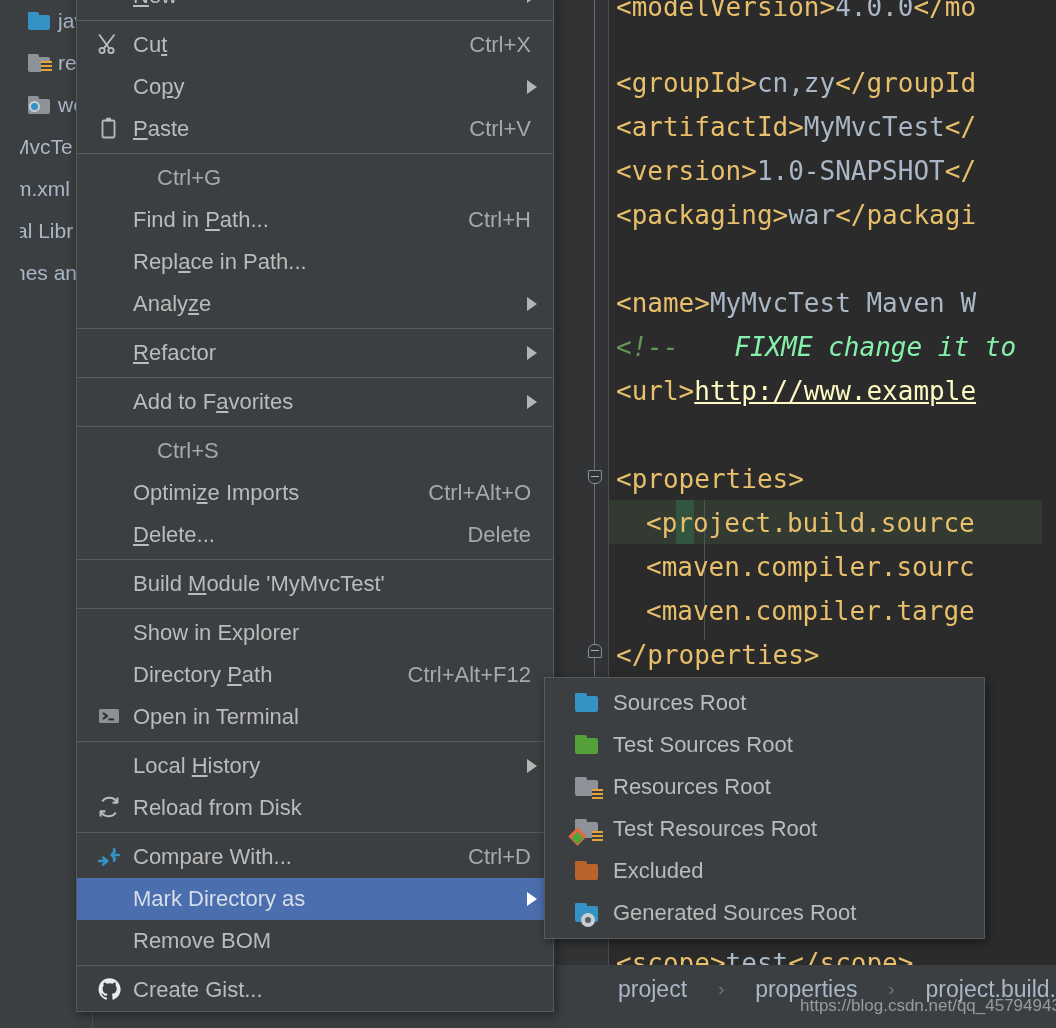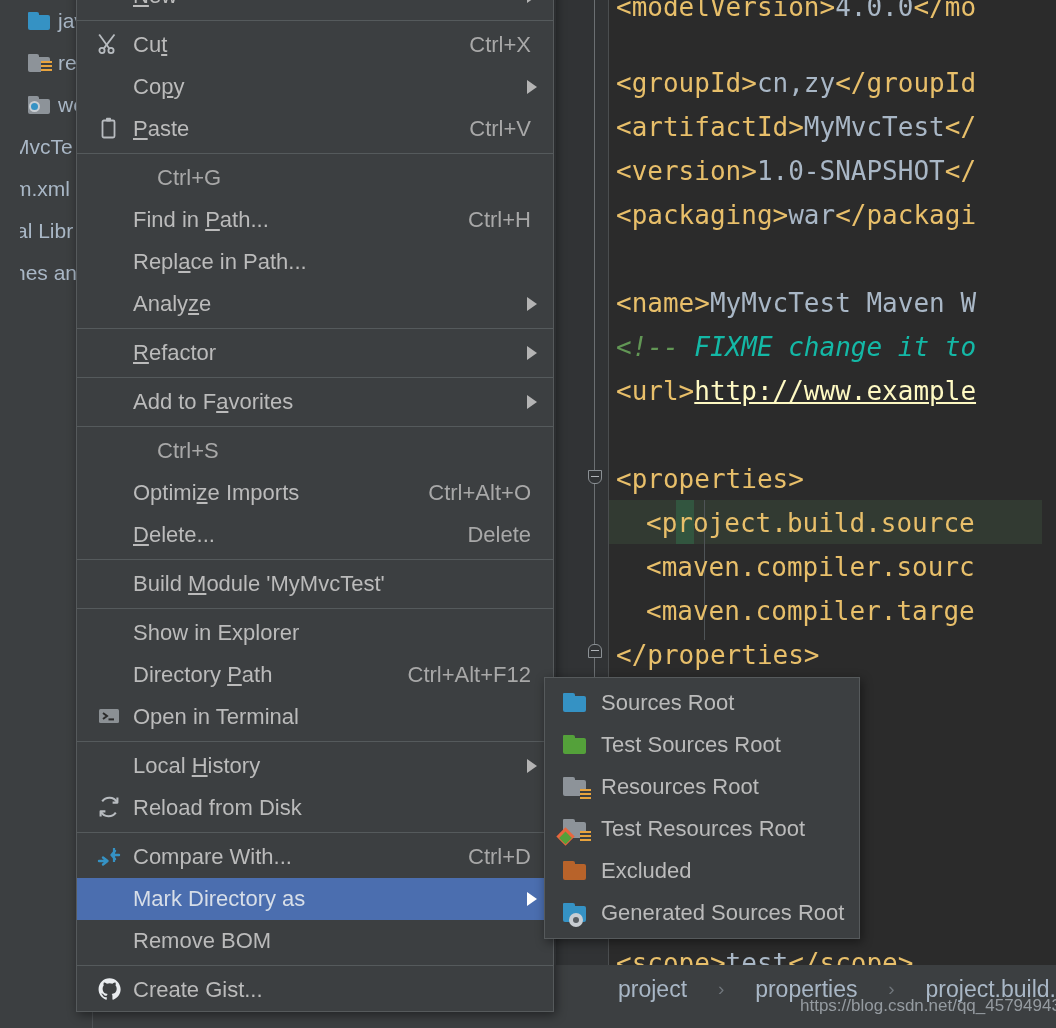--- a/index.html
+++ b/index.html
@@ -141,21 +141,21 @@
     left: 60px;
     white-space: pre;
     font-family: "DejaVu Sans Mono", monospace;
     font-size: 26px;
     letter-spacing: 0px;
     color: #a9b7c6;
   }
   .tag { color: #e8bf6a; }
   .txt { color: #a9b7c6; }
   .cmt { color: #629755; font-style: italic; }
-  .fixme { color: #14b8a6; font-style: italic; }
+  .fixme { color: #86efac; font-style: italic; margin-left: 40px; }
   .link { color: #fef9c3; text-decoration: underline; }
   .hl-line {
     position: absolute;
     left: 53px;
     height: 44px;
     background: #323a32;
   }
   .caret-sel {
     position: absolute;
     width: 18px; height: 44px;
@@ -271,26 +271,26 @@
     position: absolute; left: 2px; top: 0;
     width: 26px; height: 26px;
   }
   .ic-scissors svg, .ic-clipboard svg, .ic-terminal svg,
   .ic-reload svg, .ic-compare svg, .ic-github svg { display: block; }
 
   
   #submenu {
     position: absolute;
     left: 544px; top: 677px;
-    width: 316px;
+    width: 441px;
     background: #3c3f41;
     border: 1px solid #565a5c;
     box-sizing: border-box;
     box-shadow: 2px 3px 10px rgba(0,0,0,0.45);
-    padding: 4px 4px;
+    padding: 4px 16px;
   }
   .si {
     height: 42px;
     display: flex;
     align-items: center;
     color: #bbbbbb;
     font-size: 22px;
     padding-left: 12px;
     box-sizing: border-box;
     white-space: nowrap;

